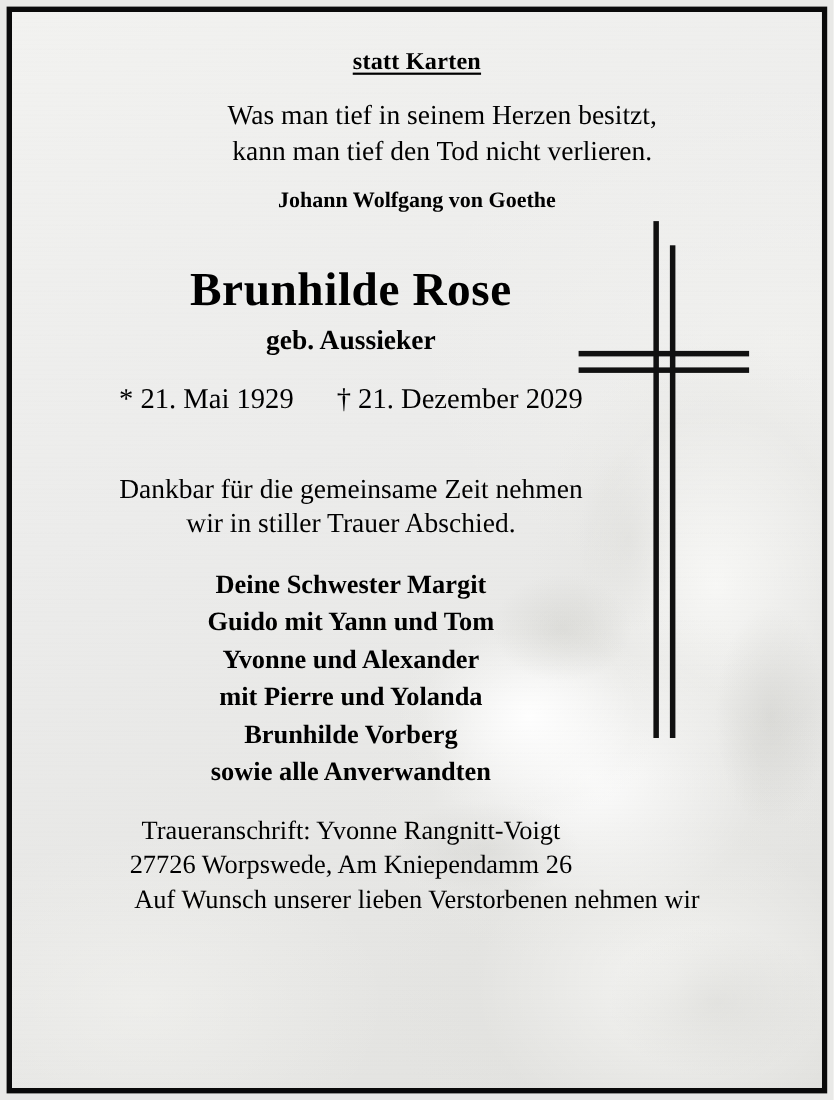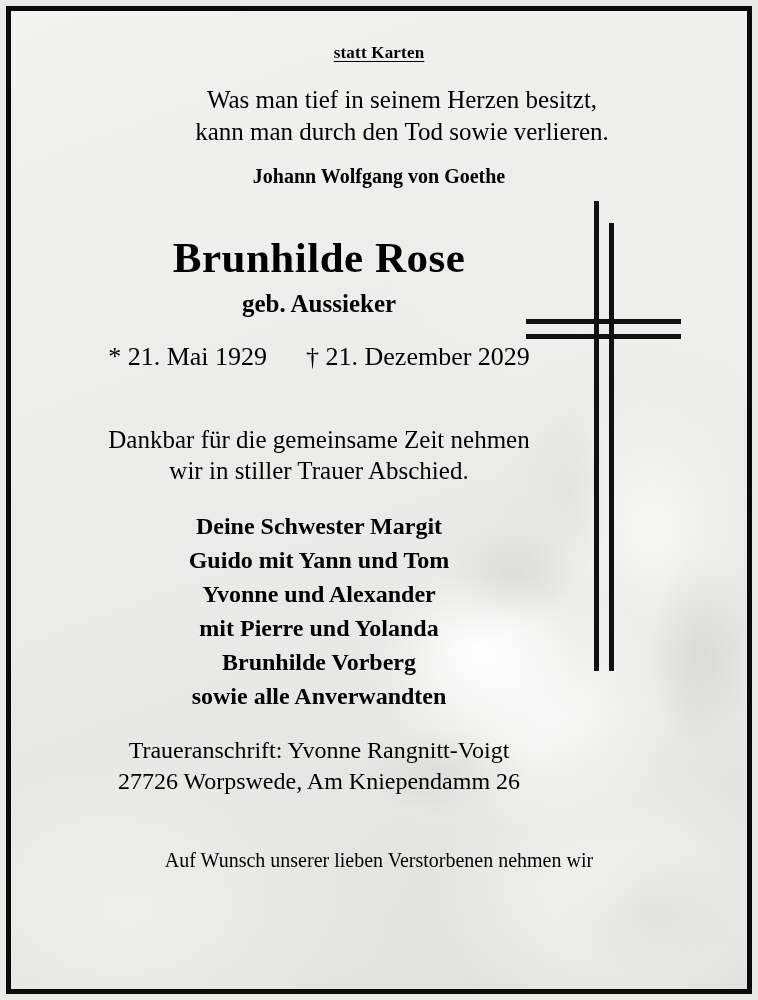--- a/index.html
+++ b/index.html
@@ -81,21 +81,21 @@
   }
   .text-col {
     position: absolute;
     left: 0;
     top: 0;
     width: 100%;
     text-align: center;
   }
   .statt {
     margin-top: 32px;
-    font-size: 17px;
+    font-size: 22px;
     font-weight: 700;
     text-decoration: underline;
     text-underline-offset: 3px;
     letter-spacing: 0.2px;
   }
   .quote {
     margin-top: 21px;
     font-size: 25px;
     line-height: 1.28;
     padding-left: 46px;
@@ -146,22 +146,21 @@
     left: -60px;
   }
   .address {
     margin-top: 22px;
     font-size: 24px;
     line-height: 1.3;
     position: relative;
     left: -60px;
   }
   .closing {
-    margin-top: 50px;
-    font-size: 20px;
+    font-size: 24px;
     line-height: 1.3;
   }
 </style>
 </head>
 <body>
 
 <div id="page">
   <div class="frame-outer"></div>
   <div class="card">
     <div class="rose-bg"></div>
@@ -174,21 +173,21 @@
       <rect x="10" y="118" width="155" height="5" fill="#111111"></rect>
       <rect x="10" y="133" width="155" height="5" fill="#111111"></rect>
     </svg>
 
     <div class="content">
       <div class="text-col">
         <div class="statt">statt Karten</div>
 
         <div class="quote">
           <div>Was man tief in seinem Herzen besitzt,</div>
-          <div>kann man durch den Tod sowie verlieren.</div>
+          <div>kann man tief den Tod nicht verlieren.</div>
         </div>
 
         <div class="quote-author">Johann Wolfgang von Goethe</div>
 
         <div class="name">Brunhilde Rose</div>
         <div class="maiden">geb. Aussieker</div>
 
         <div class="dates">
           <span>* 21. Mai 1929</span>
           <span class="sep"></span>

